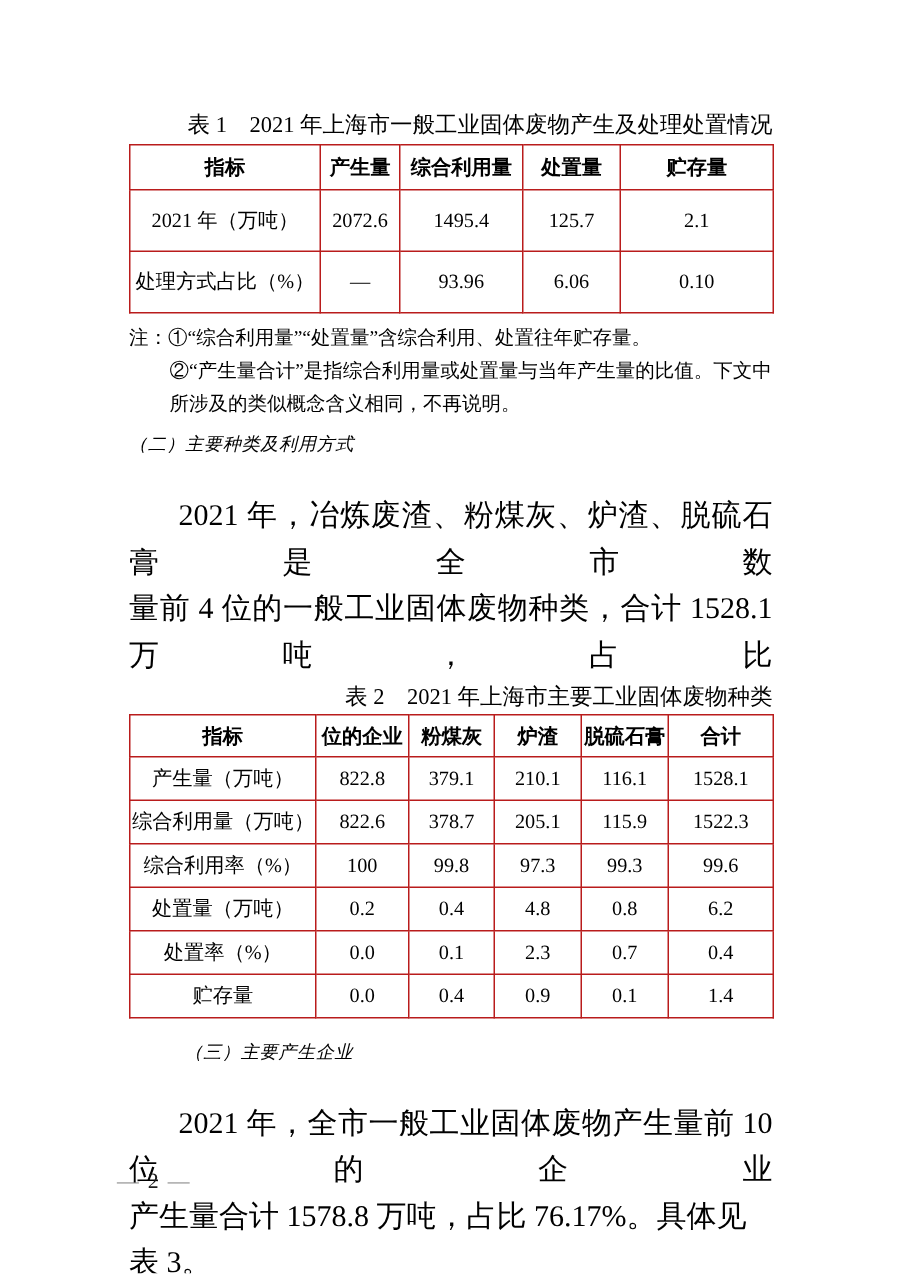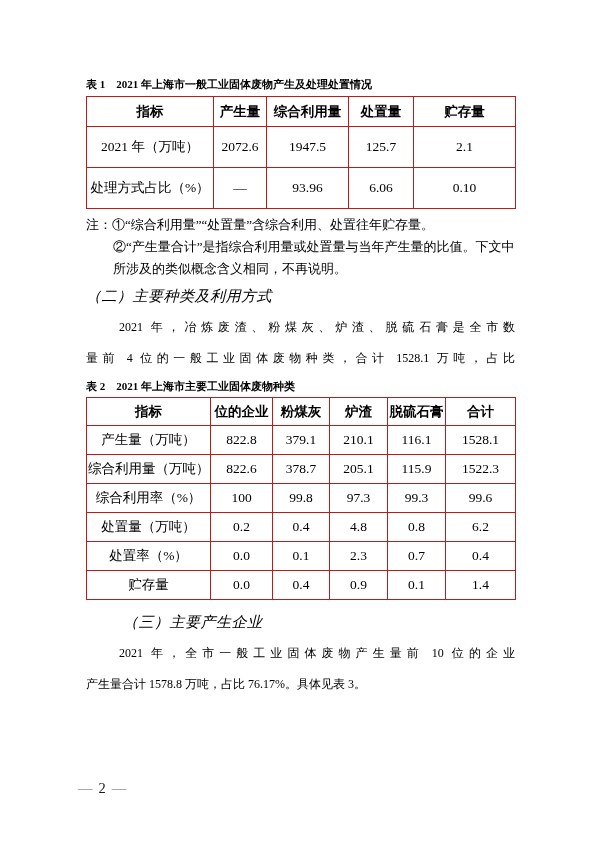--- a/index.html
+++ b/index.html
@@ -10,23 +10,23 @@
     background: #ffffff;
     color: #000000;
     font-family: "Liberation Serif", "DejaVu Serif", serif;
     overflow: hidden;
     box-sizing: border-box;
   }
   .content {
     padding: 76px 85px 0 86px; 
   }
   .table-title {
-    font-size: 11px;
-    font-weight: bold;
-    text-align: left;
+    font-size: 15px;
+    font-weight: normal;
+    text-align: right;
     line-height: 17px;
     white-space: nowrap;
   }
   table.t {
     border-collapse: collapse;
     width: 100%;
     table-layout: fixed;
     font-size: 13.5px;
     margin-top: 3px;
   }
@@ -47,30 +47,30 @@
   table.t2 tr.head { height: 28px; }
   .notes {
     margin-top: 5px;
     font-size: 13px;
     line-height: 22px;
   }
   .note-line { white-space: nowrap; }
   .note-line.indent { padding-left: 27px; }
   .section-heading {
     margin-top: 5px;
-    font-size: 15px;
+    font-size: 12px;
     font-style: italic;
     line-height: 22px;
     letter-spacing: 0.5px;
     white-space: nowrap;
   }
   .section-heading.sh3 { margin-top: 11px; margin-left: 37px; }
   .para {
-    margin-top: 5px;
-    font-size: 12px;
+    margin-top: 22px;
+    font-size: 20px;
     line-height: 31px;
   }
   .pline { }
   .pline.fill { text-align: justify; text-align-last: justify; }
   .pline.indent { text-indent: 33px; }
   .t2title { margin-top: 4px; }
   .page-number {
     position: absolute;
     left: 78px;
     top: 779px;
@@ -101,21 +101,21 @@
           <tr class="head">
         <th>指标</th>
         <th>产生量</th>
         <th>综合利用量</th>
         <th>处置量</th>
         <th>贮存量</th>
       </tr>
       <tr>
         <td>2021 年（万吨）</td>
         <td>2072.6</td>
-        <td>1947.5</td>
+        <td>1495.4</td>
         <td>125.7</td>
         <td>2.1</td>
       </tr>
       <tr>
         <td>处理方式占比（%）</td>
         <td>—</td>
         <td>93.96</td>
         <td>6.06</td>
         <td>0.10</td>
       </tr>

